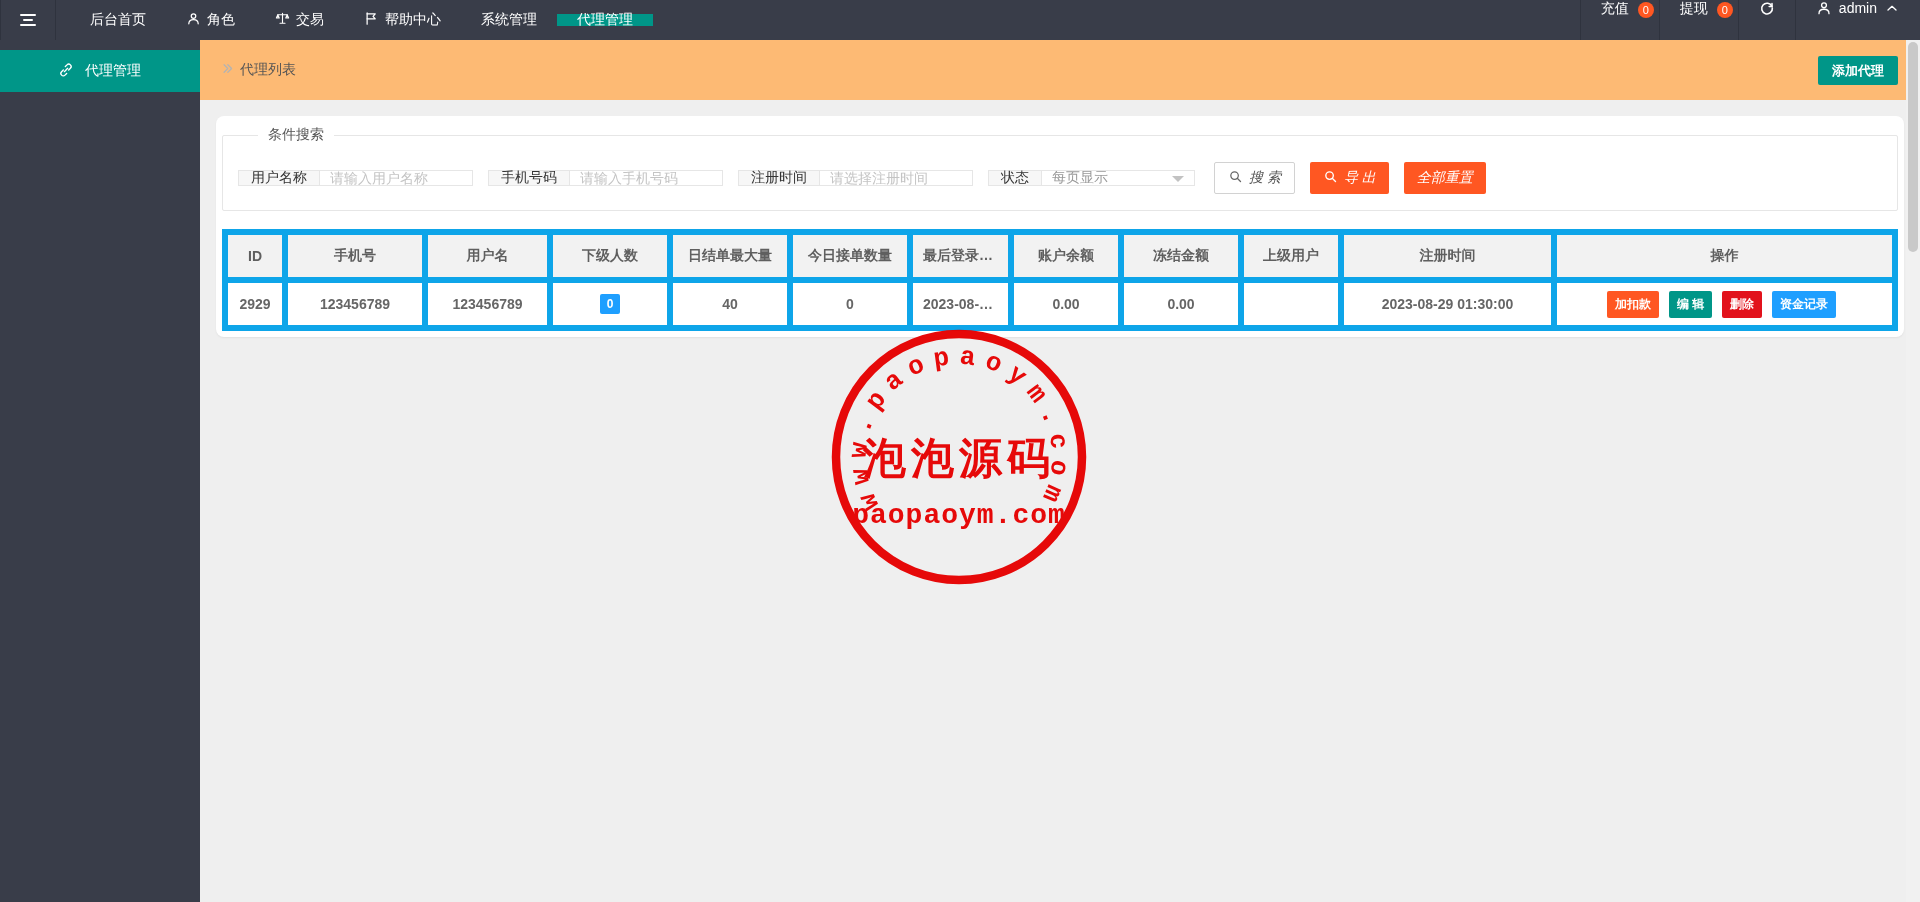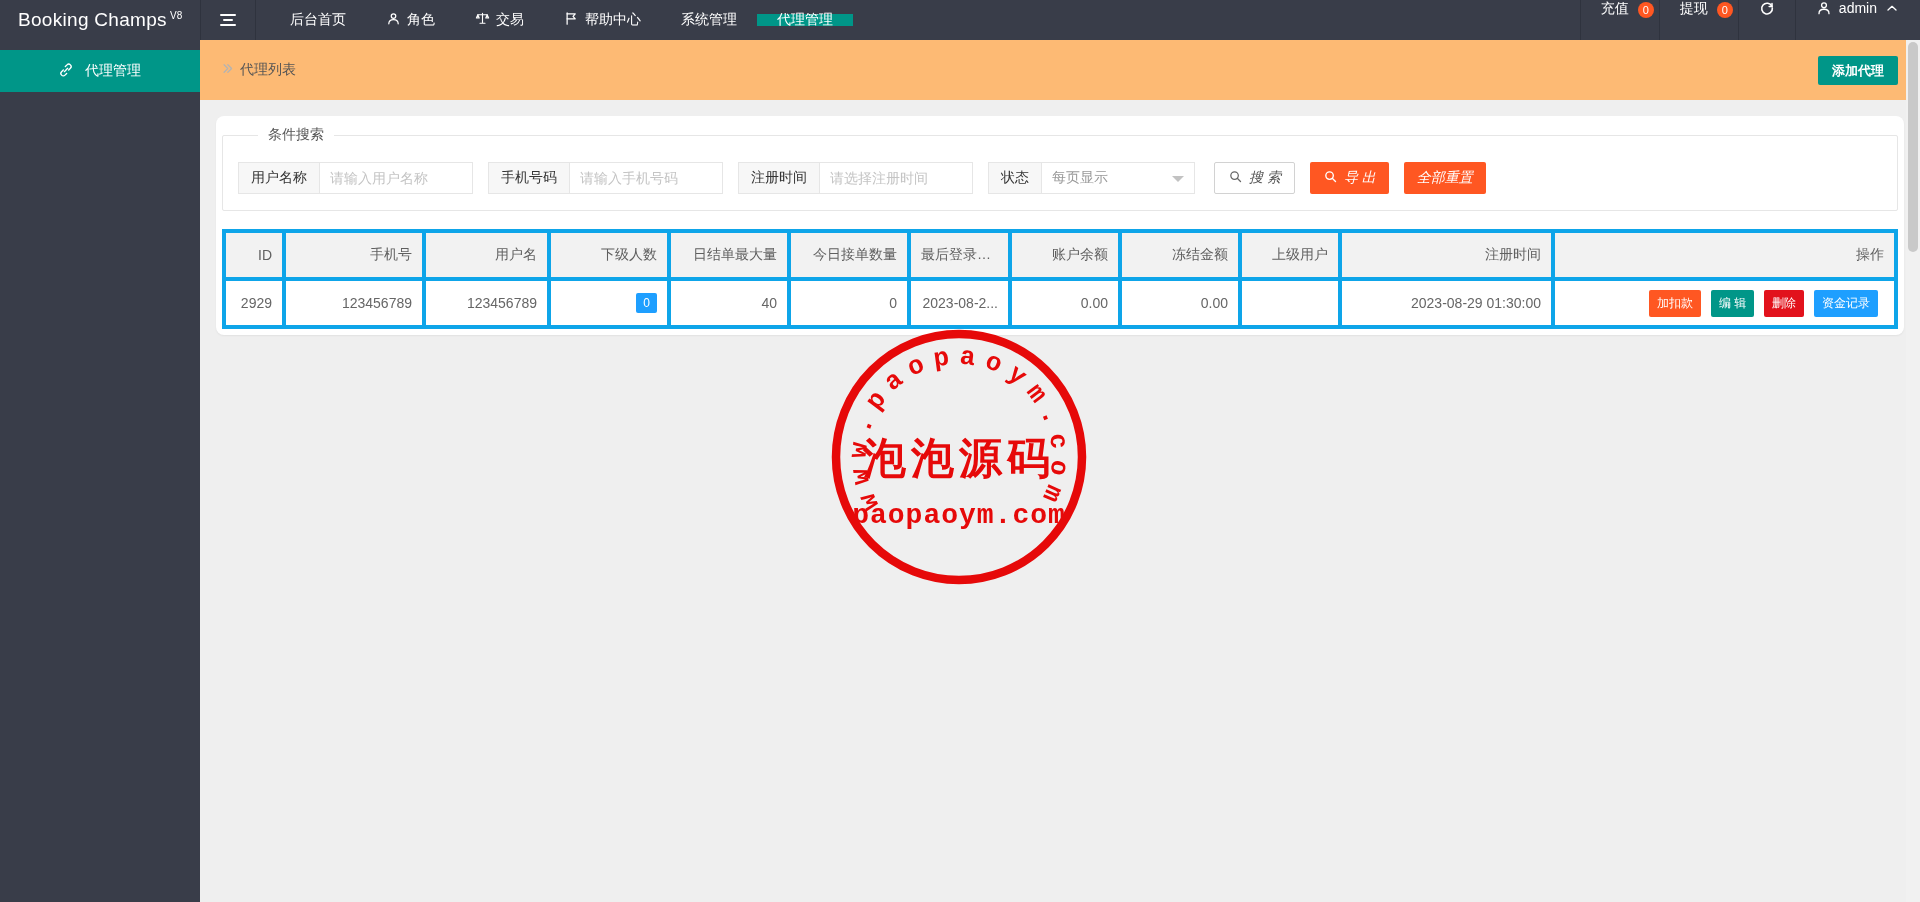--- a/index.html
+++ b/index.html
@@ -52,41 +52,41 @@
     background:#009688; color:#fff; font-size:13px; border:none; border-radius:2px; cursor:pointer;
     font-family:inherit;font-weight:bold; }
 
   .content { padding:16px; }
   .card { background:#fff; border-radius:8px; padding:6px; box-shadow:0 1px 2px rgba(0,0,0,.06); }
 
   
   fieldset.search-fieldset { border:1px solid #e6e6e6; margin:4px 0 0; padding:12px 15px 16px; border-radius:2px; }
   fieldset.search-fieldset legend { font-size:14px; color:#555; padding:0 10px; margin-left:20px; }
   .search-row { display:flex; align-items:center; gap:15px; margin-top:6px; }
-  .input-group { display:flex; align-items:stretch; height:32px; border:1px solid #e6e6e6; background:#fff; }
+  .input-group { display:flex; align-items:stretch; height:16px; border:1px solid #e6e6e6; background:#fff; }
   .input-group-label { display:flex; align-items:center; padding:0 12px; background:#f7f7f7;
     border-right:1px solid #e6e6e6; font-size:14px; color:#333; white-space:nowrap; }
   .input-group input { border:none; outline:none; padding:0 10px; width:152px;
     font-size:14px; color:#333; font-family:inherit; background:transparent; }
   .input-group input::placeholder { color:#c4c4c4; }
   .fake-select { display:flex; align-items:center; justify-content:space-between; width:152px;
     padding:0 10px; font-size:14px; color:#999; cursor:pointer; background:#fff; }
   .caret-down { width:0; height:0; border:6px solid transparent; border-top-color:#c2c2c2; margin-top:7px; }
 
   .btn { display:inline-flex; align-items:center; gap:6px; height:32px; padding:0 13px;
     font-size:14px; border-radius:2px; border:none; cursor:pointer; font-family:inherit; white-space:nowrap;font-style:italic; }
   .btn svg { width:15px; height:15px; }
   .btn-search { background:#fff; border:1px solid #d2d2d2; color:#555; }
   .btn-orange { background:#FF5722; color:#fff; }
   .ml4 { margin-left:4px; }
 
   
   .data-table { width:100%; border-collapse:collapse; margin-top:18px; table-layout:fixed; }
-  .data-table th,.data-table td { border:4px solid #0ea5e9; height:48px; padding:0 10px;
-    font-size:14px; color:#666; text-align:right; font-weight:normal;
+  .data-table th,.data-table td { border:6px solid #0ea5e9; height:48px; padding:0 10px;
+    font-size:14px; color:#666; text-align:center; font-weight:bold;
     overflow:hidden; white-space:nowrap; text-overflow:ellipsis; }
   .data-table th { background:#f2f2f2; color:#5f5f5f; }
   .badge-blue { display:inline-block; background:#1E9FFF; color:#fff; font-size:12px;
     padding:3px 7px; border-radius:2px; }
   .action-btn { display:inline-block; color:#fff; font-size:12px; padding:5px 8px;
     border-radius:2px; margin-right:6px; cursor:pointer; }
   .ab-orange { background:#FF5722; } .ab-teal { background:#009688; }
   .ab-red { background:#E2121C; } .ab-blue { background:#1E9FFF; }
 
   
@@ -102,24 +102,20 @@
     background:#c9c9c9; border-radius:5px; }
 
   
   .watermark { position:absolute; left:828px; top:326px; width:262px; height:262px;
     z-index:120; pointer-events:none; opacity:.96; }
 </style>
 </head>
 <body>
 
 <div class="navbar">
-  <div class="logo">
-    <span>Booking Champs</span>
-    <sup>V8</sup>
-  </div>
   <div class="nav-toggle">
     <span class="bars">
       <span class="bar"></span>
         <span class="bar mid"></span>
         <span class="bar"></span>
     </span>
   </div>
   <ul class="nav-menu">
     <li class="nav-item">
       <span>后台首页</span>

